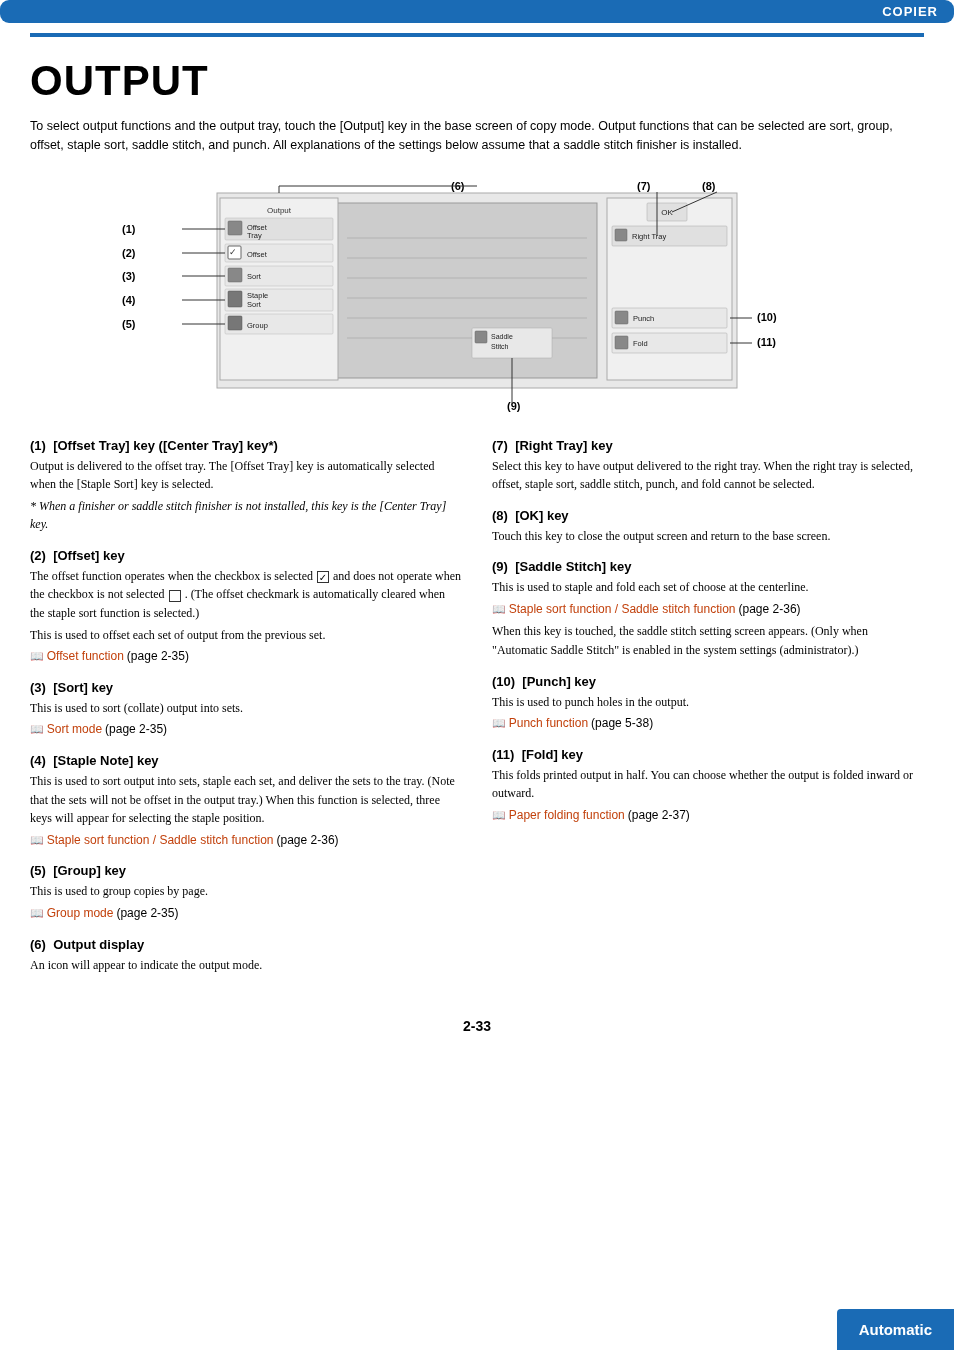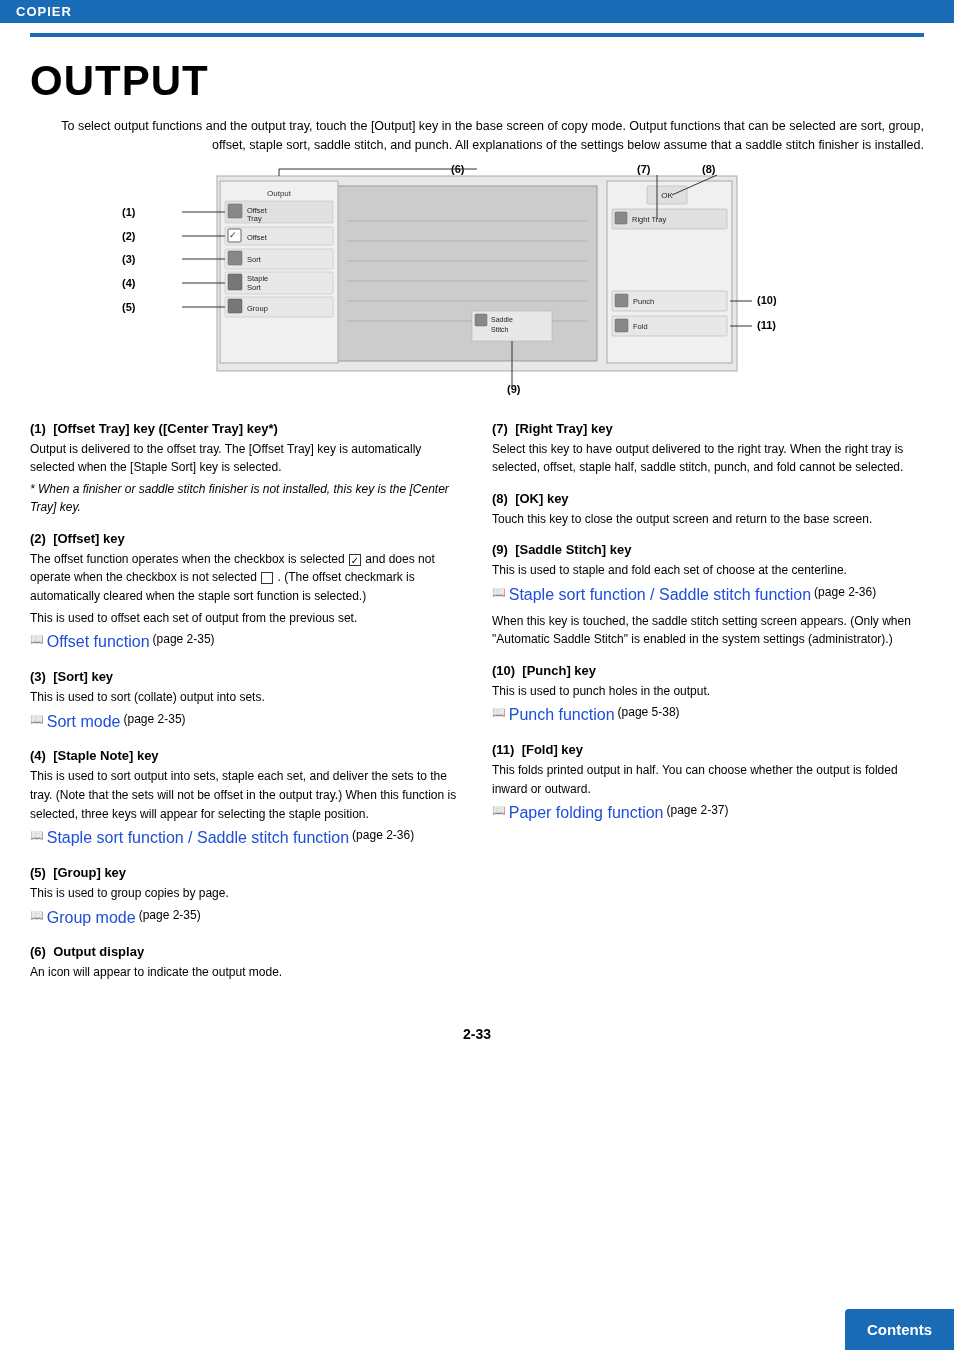--- a/index.html
+++ b/index.html
@@ -10,25 +10,26 @@
       color: #000;
       width: 954px;
       min-height: 1350px;
       position: relative;
     }
 
     
     .top-bar {
       background: #1a6bb5;
       color: #fff;
-      text-align: left;
+      text-align: right;
       padding: 4px 16px;
       font-size: 13px;
       font-weight: bold;
       letter-spacing: 1px;
+      border-radius: 9px;
     }
 
     
     .blue-line {
       height: 4px;
       background: #1a6bb5;
       margin: 10px 30px 0 30px;
     }
 
     .content-area {
@@ -39,22 +40,21 @@
     .page-title {
       font-size: 42px;
       font-weight: bold;
       margin: 10px 0 12px 0;
       letter-spacing: 1px;
     }
 
     .intro-text {
       font-size: 12.5px;
       line-height: 1.5;
-      margin-bottom: 6px;
-      text-align: right;
+      margin-bottom: 23px;
     }
 
     
     .diagram-container {
       display: flex;
       justify-content: center;
       margin-bottom: 20px;
       position: relative;
     }
 
@@ -90,26 +90,27 @@
     }
 
     .section-body {
       font-size: 12px;
       line-height: 1.55;
       margin-left: 0;
     }
 
     .section-body p {
       margin-bottom: 3px;
+      font-family: Liberation Serif, serif;
     }
 
     .link-text {
-      color: #1d4ed8;
+      color: #c2410c;
       text-decoration: none;
-      font-size: 16px;
+      font-size: 12px;
     }
 
     .link-row {
       display: flex;
       align-items: flex-start;
       gap: 3px;
       margin-top: 2px;
     }
 
     .book-icon {
@@ -386,21 +387,21 @@
     </div>
 
     <div class="col-right">
 
       <div class="section-item">
         <div class="section-title">
           <span>(7)</span>&nbsp;
           <span>[Right Tray] key</span>
         </div>
         <div class="section-body">
-          <p>Select this key to have output delivered to the right tray. When the right tray is selected, offset, staple half, saddle stitch, punch, and fold cannot be selected.</p>
+          <p>Select this key to have output delivered to the right tray. When the right tray is selected, offset, staple sort, saddle stitch, punch, and fold cannot be selected.</p>
         </div>
       </div>
 
       <div class="section-item">
         <div class="section-title">
           <span>(8)</span>&nbsp;
           <span>[OK] key</span>
         </div>
         <div class="section-body">
           <p>Touch this key to close the output screen and return to the base screen.</p>
@@ -459,13 +460,13 @@
         </div>
       </div>
 
     </div>
   </div>
 
   <div class="page-number">2-33</div>
 
 </div>
 
-<div class="contents-btn">Contents</div>
+<div class="contents-btn">Automatic</div>
 
 </body></html>

